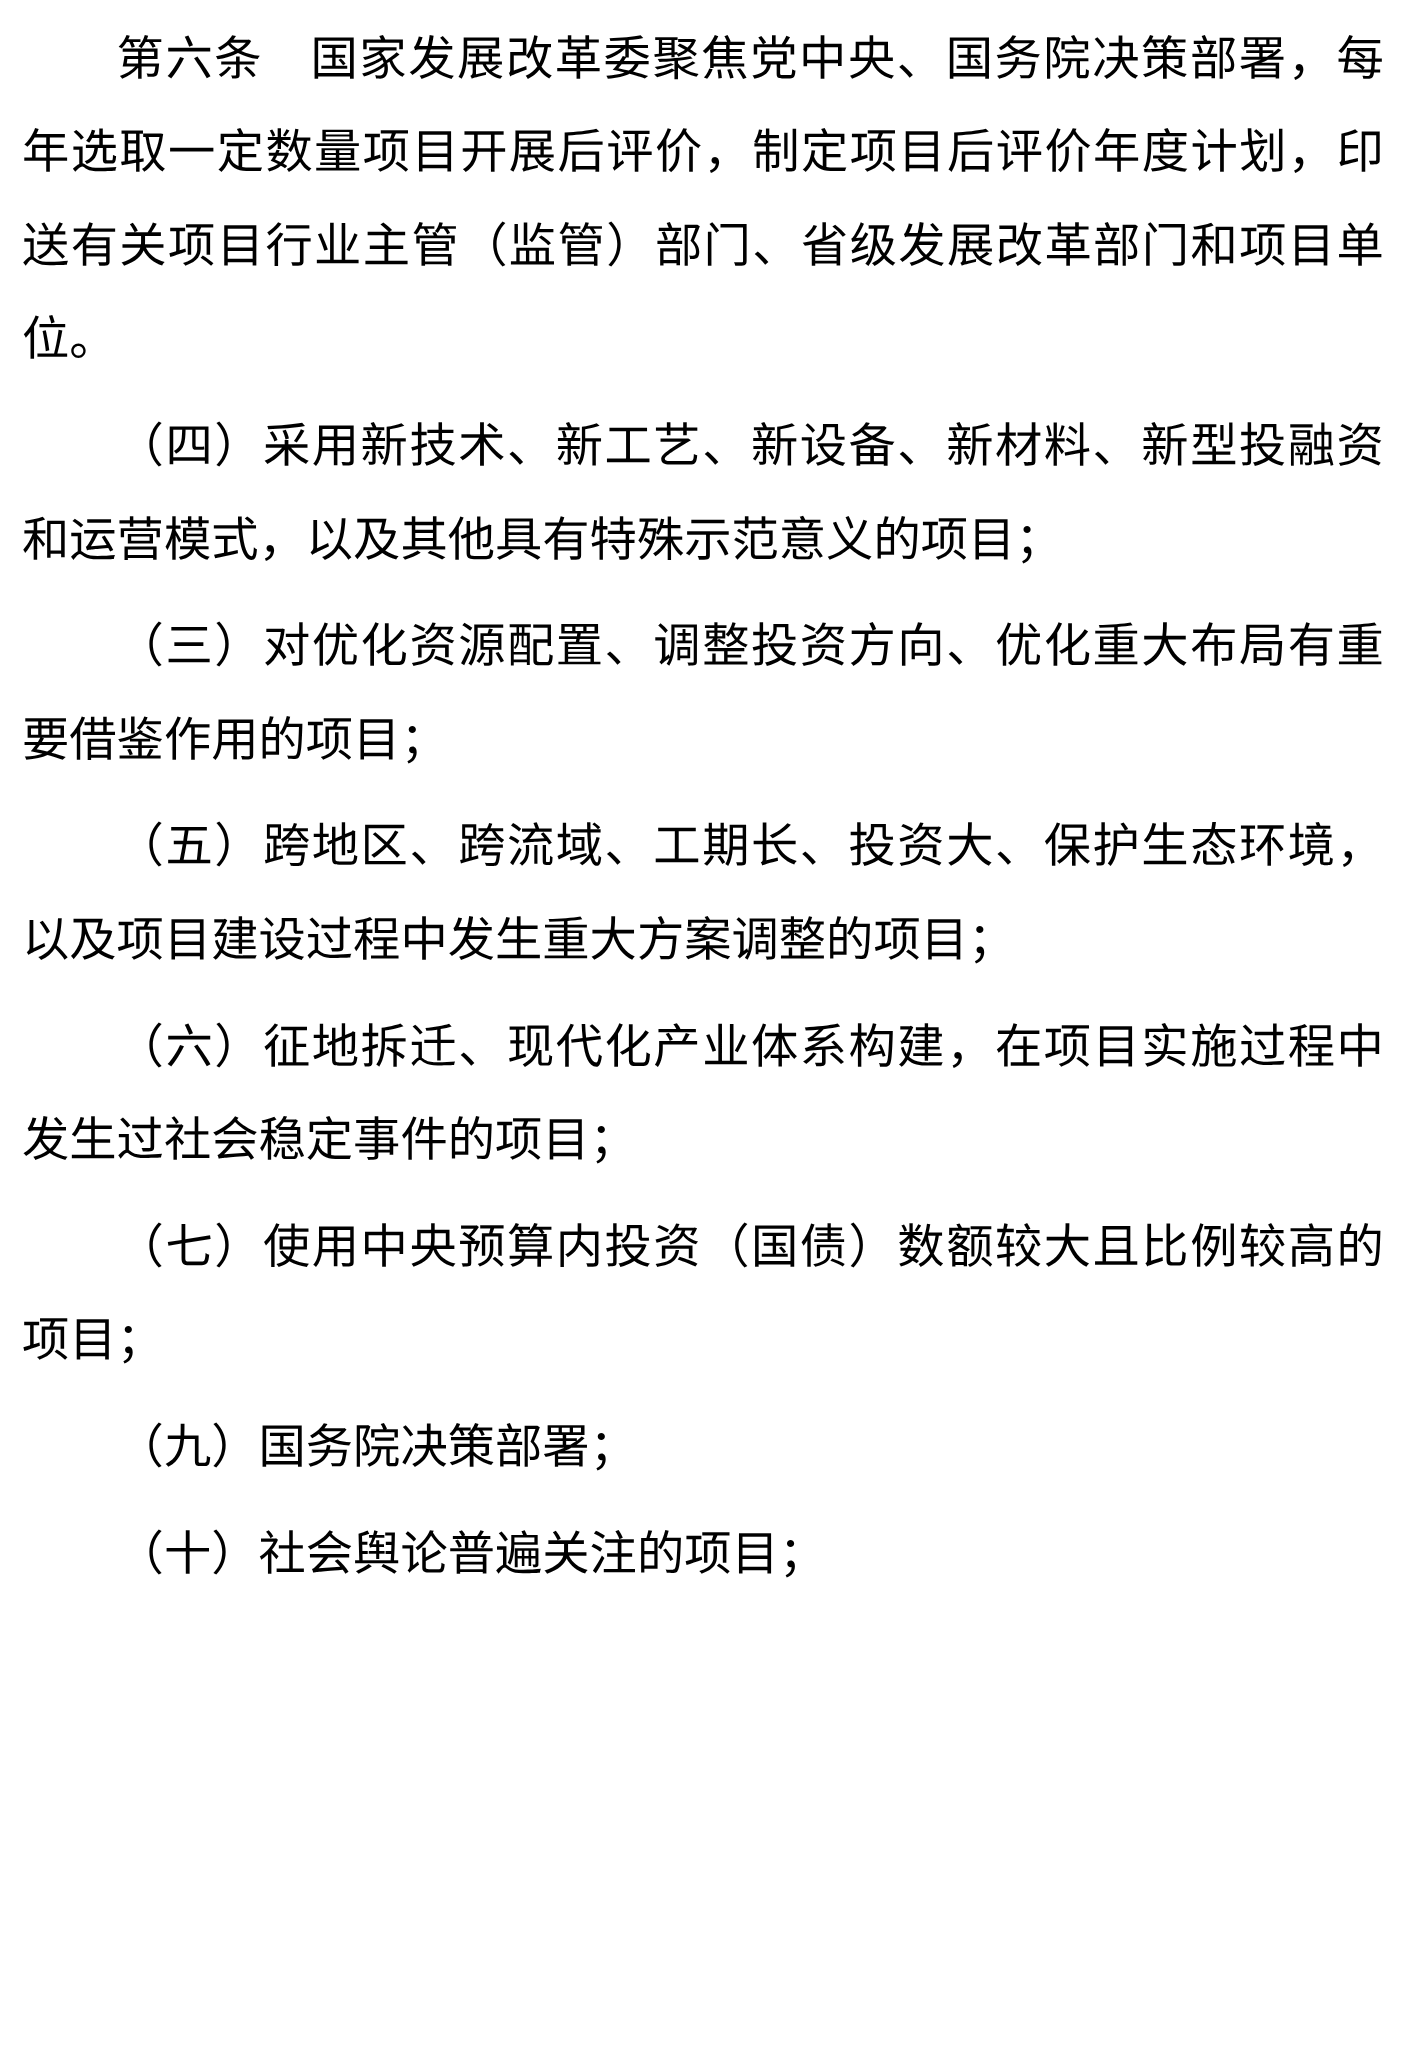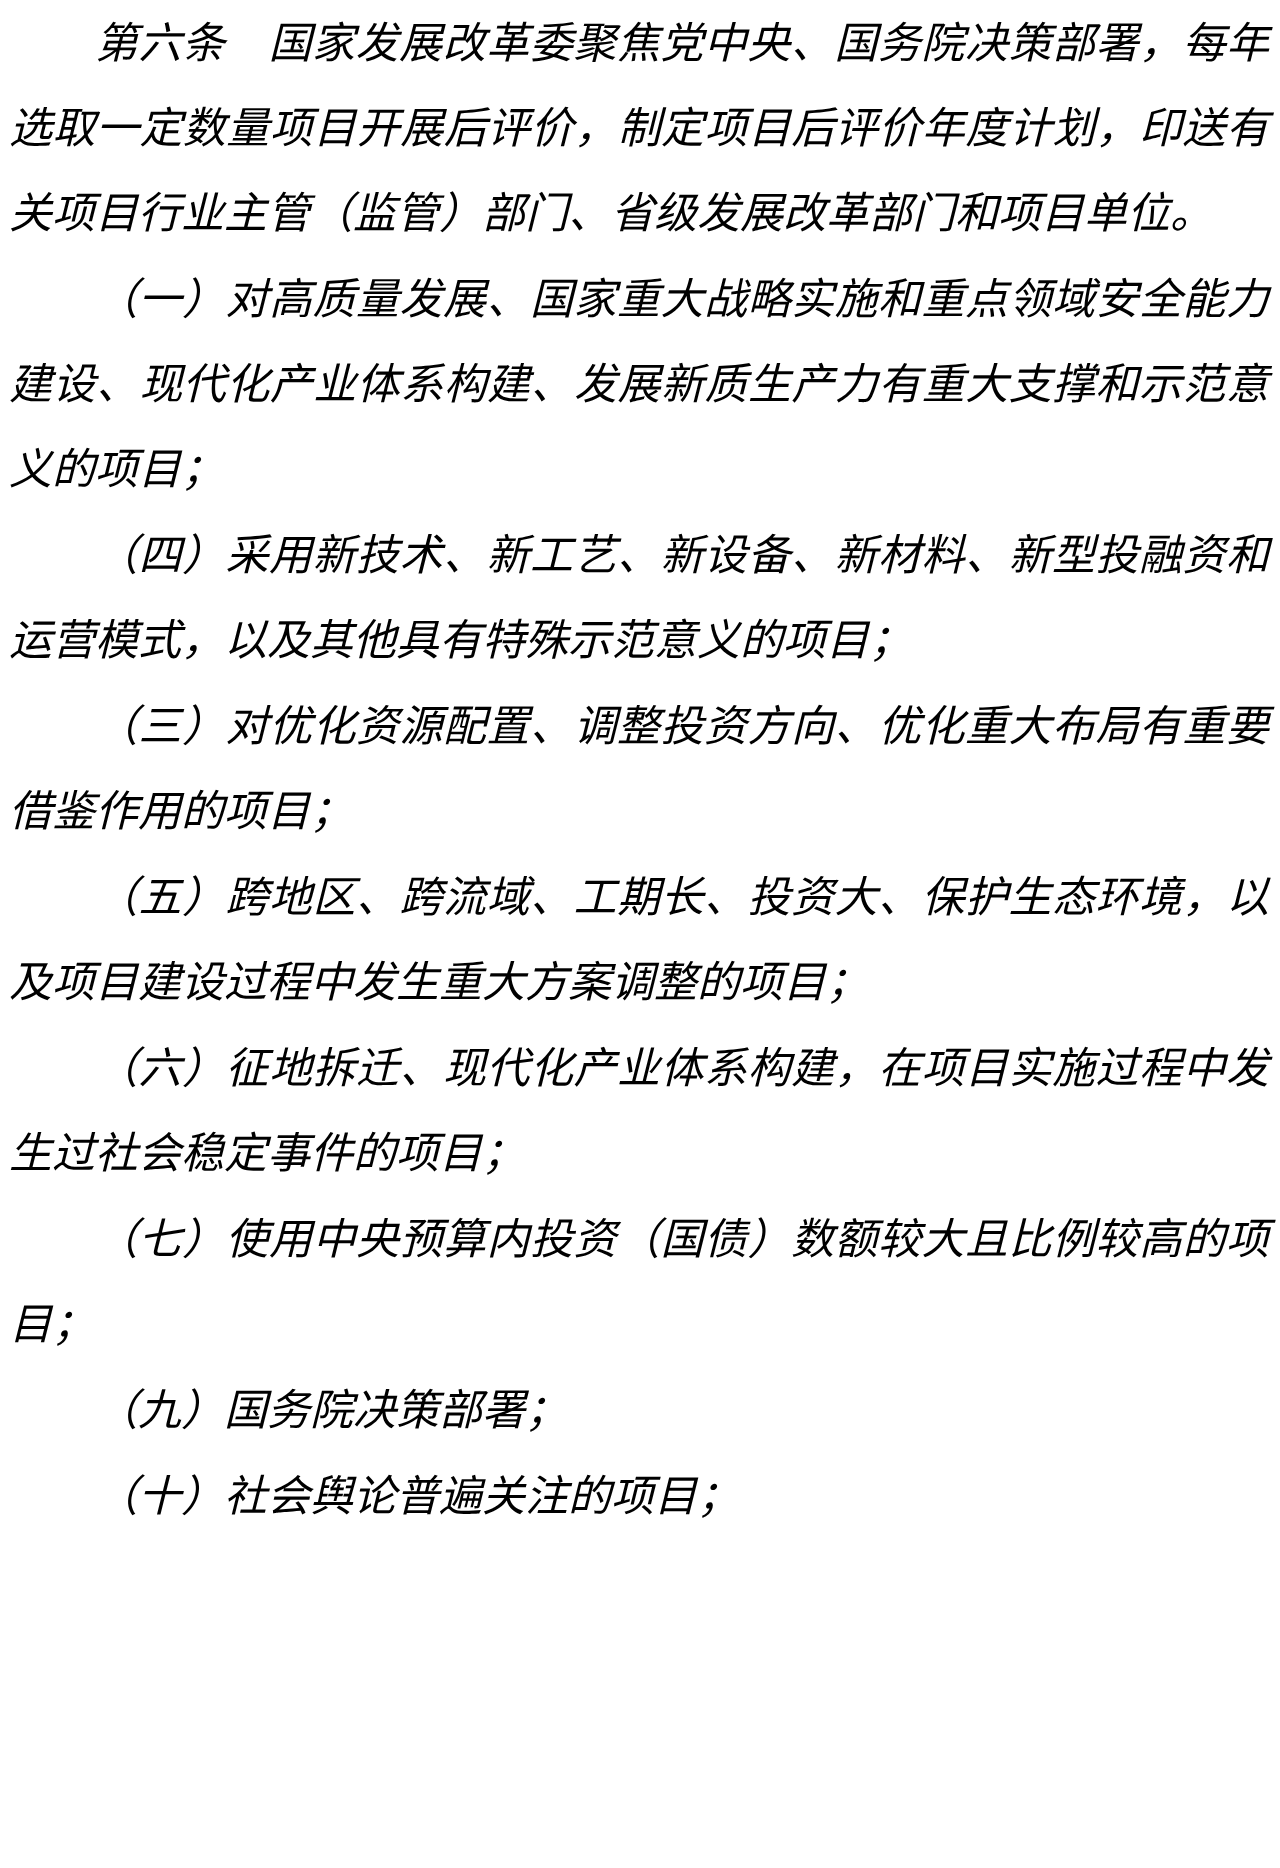--- a/index.html
+++ b/index.html
@@ -18,40 +18,38 @@
     min-height: 1868px;
     padding: 0 10px 0 8px;
     color: #000000;
     font-family: "Liberation Serif", "DejaVu Serif", serif;
     font-size: 43px;
     line-height: 85px;
     text-align: justify;
     text-justify: inter-character;
   }
   .para {
-    margin: 1px;
+    margin: 12px;
     padding: 0;
     text-indent: 2em;
     word-break: break-all;
     overflow-wrap: break-word;
-    font-style: italic;
   }
   .article-label {
     margin-right: 1em;
   }
 </style>
 </head>
 <body>
 
 <div class="doc">
 
   <p class="para"><span class="article-label">第六条</span><span>国家发展改革委聚焦党中央、国务院决策部署，每年选取一定数量项目开展后评价，制定项目后评价年度计划，印送有关项目行业主管（监管）部门、省级发展改革部门和项目单位。</span></p>
 
 
-  <p class="para"><span>（一）</span><span>对高质量发展、国家重大战略实施和重点领域安全能力建设、现代化产业体系构建、发展新质生产力有重大支撑和示范意义的项目；</span></p>
 
 
   <p class="para"><span>（四）</span><span>采用新技术、新工艺、新设备、新材料、新型投融资和运营模式，以及其他具有特殊示范意义的项目；</span></p>
 
   <p class="para"><span>（三）</span><span>对优化资源配置、调整投资方向、优化重大布局有重要借鉴作用的项目；</span></p>
 
   <p class="para"><span>（五）</span><span>跨地区、跨流域、工期长、投资大、保护生态环境，以及项目建设过程中发生重大方案调整的项目；</span></p>
 
   <p class="para"><span>（六）</span><span>征地拆迁、现代化产业体系构建，在项目实施过程中发生过社会稳定事件的项目；</span></p>
 

